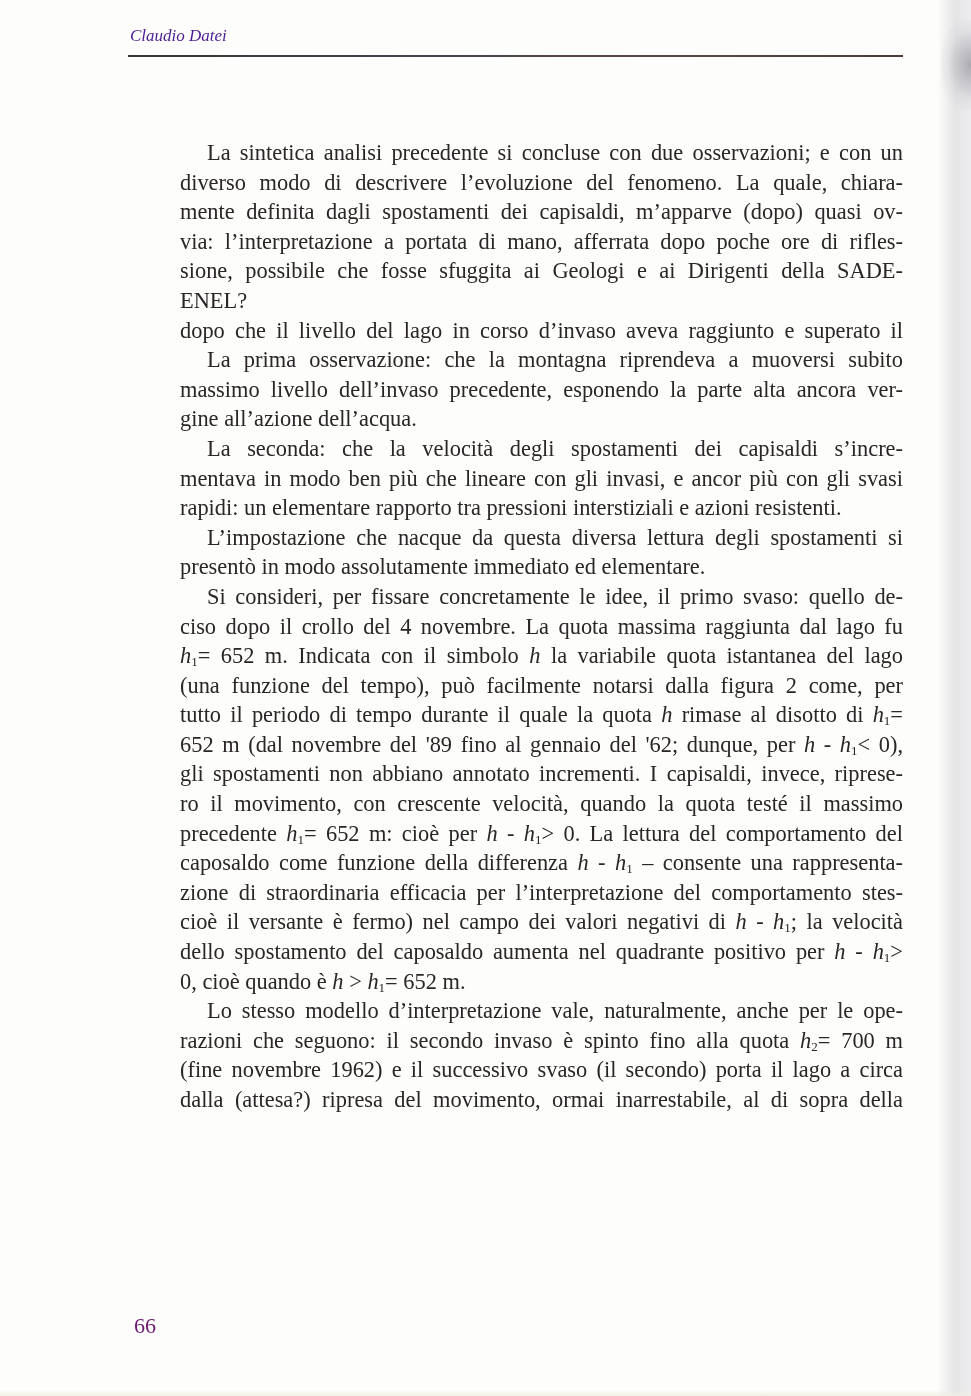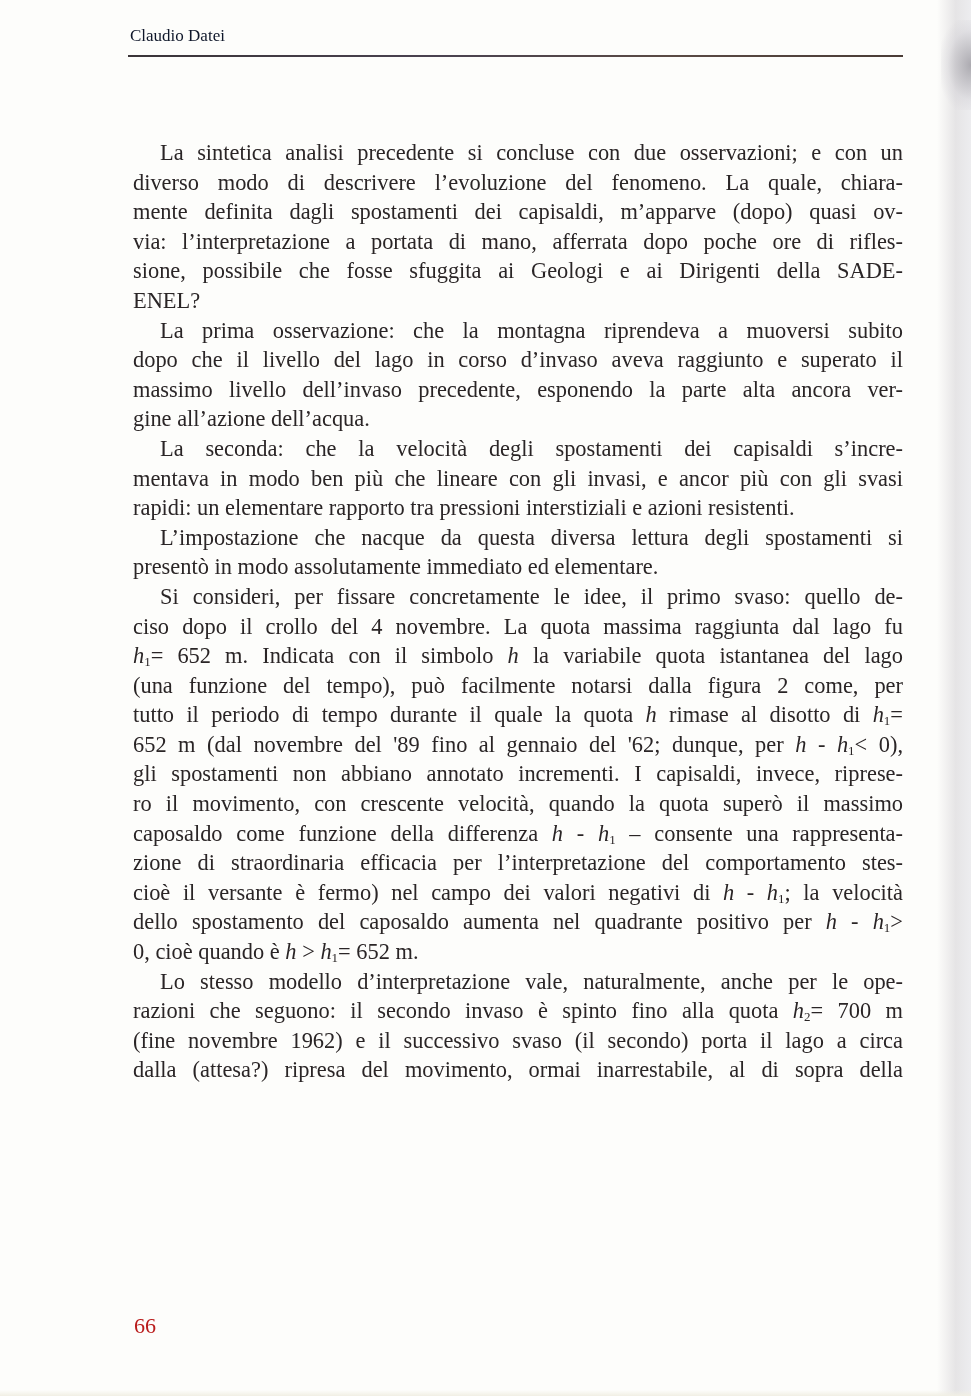--- a/index.html
+++ b/index.html
@@ -17,78 +17,79 @@
   .page-shadow-top {
     position: absolute; right: 0; top: 20px; width: 30px; height: 90px;
     background: radial-gradient(ellipse at right center, rgba(150,148,155,0.75) 0%, rgba(200,198,205,0.3) 55%, rgba(255,255,255,0) 80%);
   }
   .bottom-edge {
     position: absolute; left: 0; bottom: 0; width: 971px; height: 6px;
     background: linear-gradient(to bottom, rgba(255,255,255,0), #f1efe4);
   }
   .running-head {
     position: absolute; left: 130px; top: 26px;
-    font-size: 17px; color: #0f172a;
+    font-style: italic; font-size: 17px; color: #4c1d95;
   }
   .head-rule {
     position: absolute; left: 128px; top: 55px; width: 775px; height: 2px;
     background: linear-gradient(to right, #3a3438, #4a4250 40%, #5a4a44 70%, #4a3c36);
   }
   .body-text {
     position: absolute; left: 133px; top: 138px; width: 770px;
     font-size: 22.4px;
   }
   .line {
     height: 29.6px; line-height: 29.6px;
     white-space: nowrap;
-    text-align: justify; text-align-last: justify;
+    text-align: justify; text-align-last: justify; margin-left: 47px;
   }
   .line.indent { padding-left: 27px; }
   .line.last { text-align-last: left; }
   .line i { font-style: italic; }
   .line sub { font-size: 13px; vertical-align: -3px; line-height: 0; }
   .folio {
     position: absolute; left: 134px; top: 1313px;
-    font-size: 22px; color: #b91c1c;
+    font-size: 22px; color: #701a75;
   }
 </style>
 </head>
 <body>
 
 <div class="page-shadow"></div>
 <div class="page-shadow-top"></div>
 <div class="bottom-edge"></div>
 
 <div class="running-head">Claudio Datei</div>
 <div class="head-rule"></div>
 
 <div class="body-text" id="body-text">
     <div class="line indent"><span>La sintetica analisi precedente si concluse con due osservazioni; e con un</span></div>
     <div class="line"><span>diverso modo di descrivere l’evoluzione del fenomeno. La quale, chiara-</span></div>
     <div class="line"><span>mente definita dagli spostamenti dei capisaldi, m’apparve (dopo) quasi ov-</span></div>
     <div class="line"><span>via: l’interpretazione a portata di mano, afferrata dopo poche ore di rifles-</span></div>
     <div class="line"><span>sione, possibile che fosse sfuggita ai Geologi e ai Dirigenti della SADE-</span></div>
     <div class="line last"><span>ENEL?</span></div>
+    <div class="line"><span>dopo che il livello del lago in corso d’invaso aveva raggiunto e superato il</span></div>
     <div class="line indent"><span>La prima osservazione: che la montagna riprendeva a muoversi subito</span></div>
-    <div class="line"><span>dopo che il livello del lago in corso d’invaso aveva raggiunto e superato il</span></div>
     <div class="line"><span>massimo livello dell’invaso precedente, esponendo la parte alta ancora ver-</span></div>
     <div class="line last"><span>gine all’azione dell’acqua.</span></div>
     <div class="line indent"><span>La seconda: che la velocità degli spostamenti dei capisaldi s’incre-</span></div>
     <div class="line"><span>mentava in modo ben più che lineare con gli invasi, e ancor più con gli svasi</span></div>
     <div class="line last"><span>rapidi: un elementare rapporto tra pressioni interstiziali e azioni resistenti.</span></div>
     <div class="line indent"><span>L’impostazione che nacque da questa diversa lettura degli spostamenti si</span></div>
     <div class="line last"><span>presentò in modo assolutamente immediato ed elementare.</span></div>
     <div class="line indent"><span>Si consideri, per fissare concretamente le idee, il primo svaso: quello de-</span></div>
     <div class="line"><span>ciso dopo il crollo del 4 novembre. La quota massima raggiunta dal lago fu</span></div>
     <div class="line"><i>h</i><sub>1</sub><span>= 652 m. Indicata con il simbolo </span><i>h</i><span> la variabile quota istantanea del lago</span></div>
     <div class="line"><span>(una funzione del tempo), può facilmente notarsi dalla figura 2 come, per</span></div>
     <div class="line"><span>tutto il periodo di tempo durante il quale la quota </span><i>h</i><span> rimase al disotto di </span><i>h</i><sub>1</sub><span>=</span></div>
     <div class="line"><span>652 m (dal novembre del '89 fino al gennaio del '62; dunque, per </span><i>h</i><span> - </span><i>h</i><sub>1</sub><span>&lt; 0),</span></div>
     <div class="line"><span>gli spostamenti non abbiano annotato incrementi. I capisaldi, invece, riprese-</span></div>
-    <div class="line"><span>ro il movimento, con crescente velocità, quando la quota superò il massimo</span></div>
+    <div class="line"><span>ro il movimento, con crescente velocità, quando la quota testé il massimo</span></div>
+    <div class="line"><span>precedente </span><i>h</i><sub>1</sub><span>= 652 m: cioè per </span><i>h</i><span> - </span><i>h</i><sub>1</sub><span>&gt; 0. La lettura del comportamento del</span></div>
     <div class="line"><span>caposaldo come funzione della differenza </span><i>h</i><span> - </span><i>h</i><sub>1</sub><span> – consente una rappresenta-</span></div>
     <div class="line"><span>zione di straordinaria efficacia per l’interpretazione del comportamento stes-</span></div>
     <div class="line"><span>cioè il versante è fermo) nel campo dei valori negativi di </span><i>h</i><span> - </span><i>h</i><sub>1</sub><span>; la velocità</span></div>
     <div class="line"><span>dello spostamento del caposaldo aumenta nel quadrante positivo per </span><i>h</i><span> - </span><i>h</i><sub>1</sub><span>&gt;</span></div>
     <div class="line last"><span>0, cioè quando è </span><i>h</i><span> &gt; </span><i>h</i><sub>1</sub><span>= 652 m.</span></div>
     <div class="line indent"><span>Lo stesso modello d’interpretazione vale, naturalmente, anche per le ope-</span></div>
     <div class="line"><span>razioni che seguono: il secondo invaso è spinto fino alla quota </span><i>h</i><sub>2</sub><span>= 700 m</span></div>
     <div class="line"><span>(fine novembre 1962) e il successivo svaso (il secondo) porta il lago a circa</span></div>
     <div class="line"><span>dalla (attesa?) ripresa del movimento, ormai inarrestabile, al di sopra della</span></div>
   </div>

